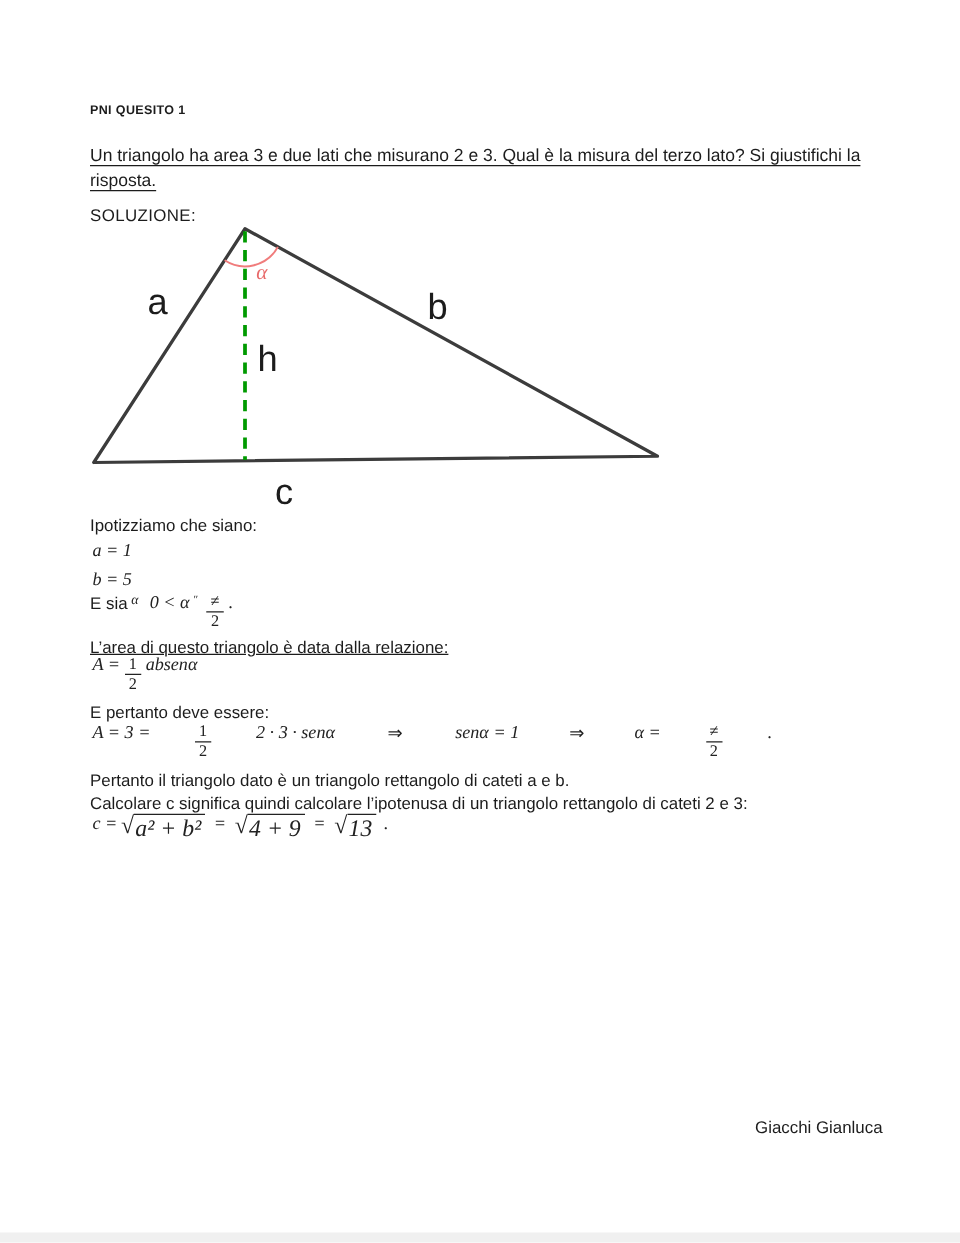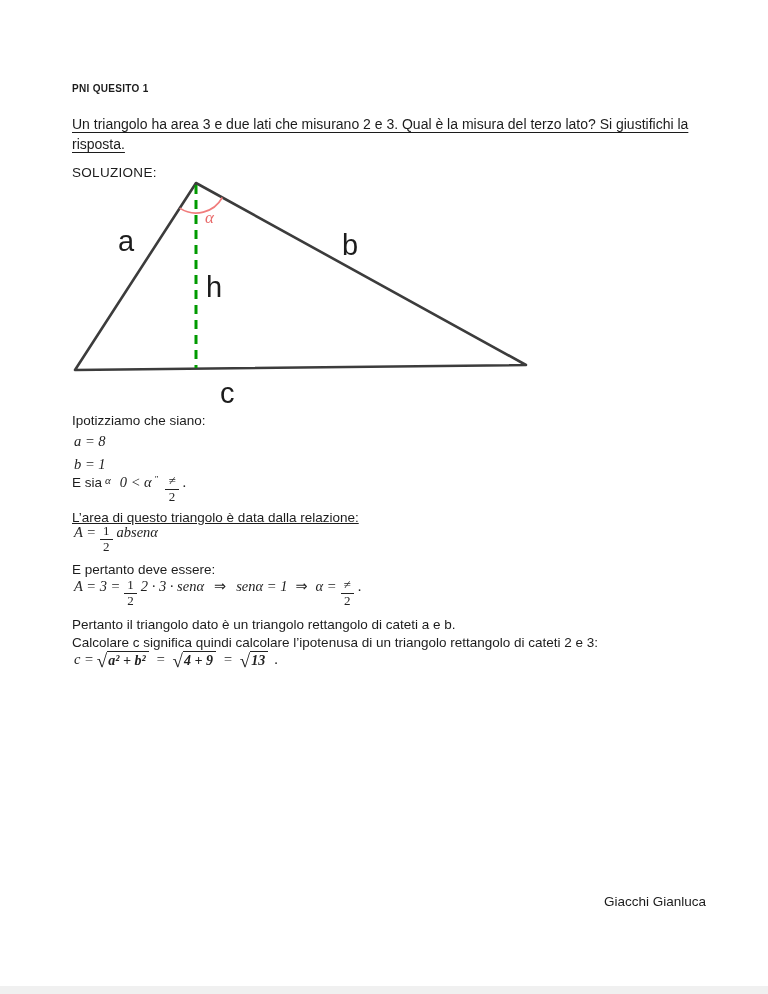--- a/index.html
+++ b/index.html
@@ -42,21 +42,21 @@
   .frac {
     display:inline-flex; flex-direction:column; align-items:center;
     font-family:"Liberation Serif", serif; font-size:13px; line-height:1.15;
     margin:0 4px; color:#222;
   }
   .frac .num { border-bottom:1px solid #222; padding:0 3px; text-align:center; }
   .frac .den { padding:0 3px; text-align:center; }
 
   .rad { display:inline-flex; align-items:flex-start; margin:0 3px; }
   .rad .sign { font-style:normal; font-size:19px; line-height:1.05; }
-  .rad .body { border-top:1.2px solid #222; padding:1px 3px 0 1px; font-size:14px;font-weight:bold; }
+  .rad .body { border-top:1.2px solid #222; padding:1px 3px 0 1px; font-size:19px; }
 
   .sup-mark { font-size:9px; vertical-align:6px; font-style:normal; margin:0 3px; }
 
   .author { left:604px; top:894px; font-size:13.5px; }
   .bottom-strip {
     left:0; bottom:0; width:768px; height:8px; background:#f0f0f0;
   }
 </style>
 </head>
 <body>
@@ -76,22 +76,22 @@
   <path d="M 121.7 33.2 A 30 30 0 0 0 164.3 22.5" fill="none" stroke="#f07c7c" stroke-width="1.6"></path>
   <text class="tri-label" x="60" y="76">a</text>
   <text class="tri-label" x="284" y="80">b</text>
   <text class="tri-label" x="148" y="122">h</text>
   <text class="tri-label" x="162" y="228">c</text>
   <text class="alpha-label" x="147" y="48" fill="#e86a6a">α</text>
 </svg>
 
 <div class="abs txt" style="left:72px; top:412px;">Ipotizziamo che siano:</div>
 
-<div class="abs math" style="left:74px; top:433px;">a = 8</div>
-<div class="abs math" style="left:74px; top:456px;">b = 1</div>
+<div class="abs math" style="left:74px; top:433px;">a = 1</div>
+<div class="abs math" style="left:74px; top:456px;">b = 5</div>
 
 <div class="abs eq" style="left:72px; top:474px; height:32px;">
   <span class="txt">E sia</span>
   <span class="math sup-mark" style="font-size:11px; font-style:italic;">α</span>
   <span class="math" style="margin-left:6px;">0 &lt; α</span>
   <span class="math sup-mark">″</span>
   <span class="frac">
     <span class="num">≠</span>
     <span class="den">2</span>
   </span>
@@ -104,21 +104,21 @@
   <span class="math">A =</span>
   <span class="frac">
     <span class="num">1</span>
     <span class="den">2</span>
   </span>
   <span class="math">absenα</span>
 </div>
 
 <div class="abs txt" style="left:72px; top:561px;">E pertanto deve essere:</div>
 
-<div class="abs eq" style="left:74px; top:578px; height:38px;">
+<div class="abs eq" style="left:74px; top:578px; height:38px;gap:32px;">
   <span class="math">A = 3 =</span>
   <span class="frac">
     <span class="num">1</span>
     <span class="den">2</span>
   </span>
   <span class="math">2 · 3 ·  senα</span>
   <span class="math upright" style="margin:0 10px;">⇒</span>
   <span class="math">senα  =  1</span>
   <span class="math upright" style="margin:0 8px;">⇒</span>
   <span class="math">α  =</span>

